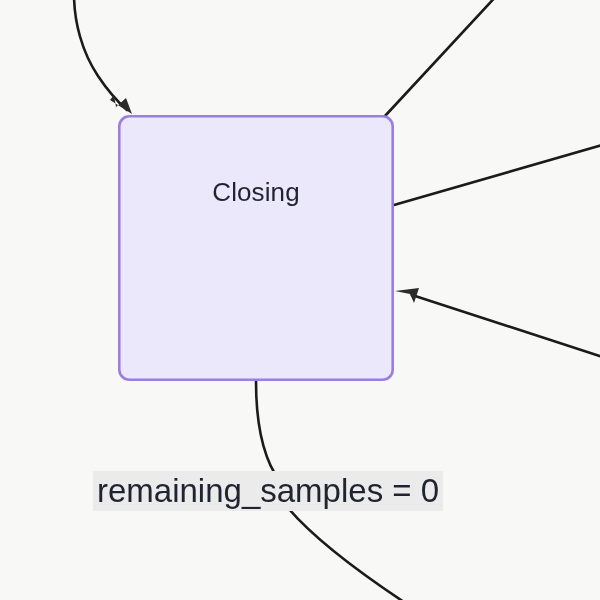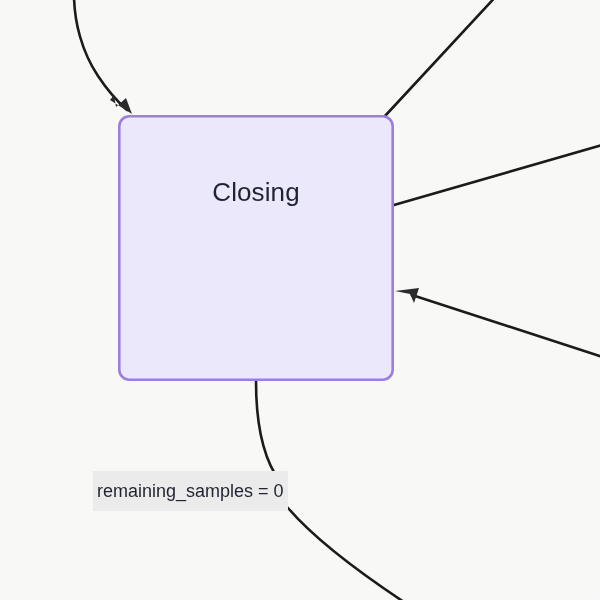--- a/index.html
+++ b/index.html
@@ -70,21 +70,21 @@
     height: 40px;
     display: flex;
     align-items: center;
     justify-content: center;
     padding: 0 4px;
     box-sizing: border-box;
     background: #ebebeb;
   }
   .edge-label-text {
     font-family: "Liberation Sans", sans-serif;
-    font-size: 18px;
+    font-size: 33px;
     line-height: 30px;
     color: #1f2430;
     white-space: nowrap;
     user-select: none;
   }
 </style>
 </head>
 <body>
 
 <div id="diagram-canvas">

